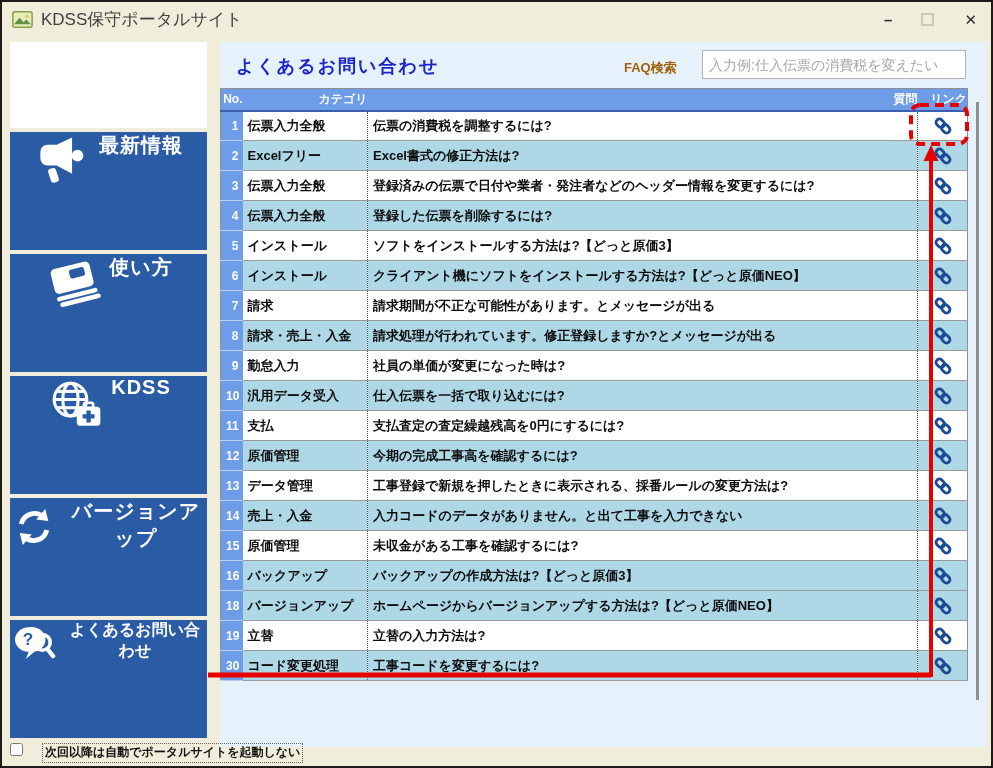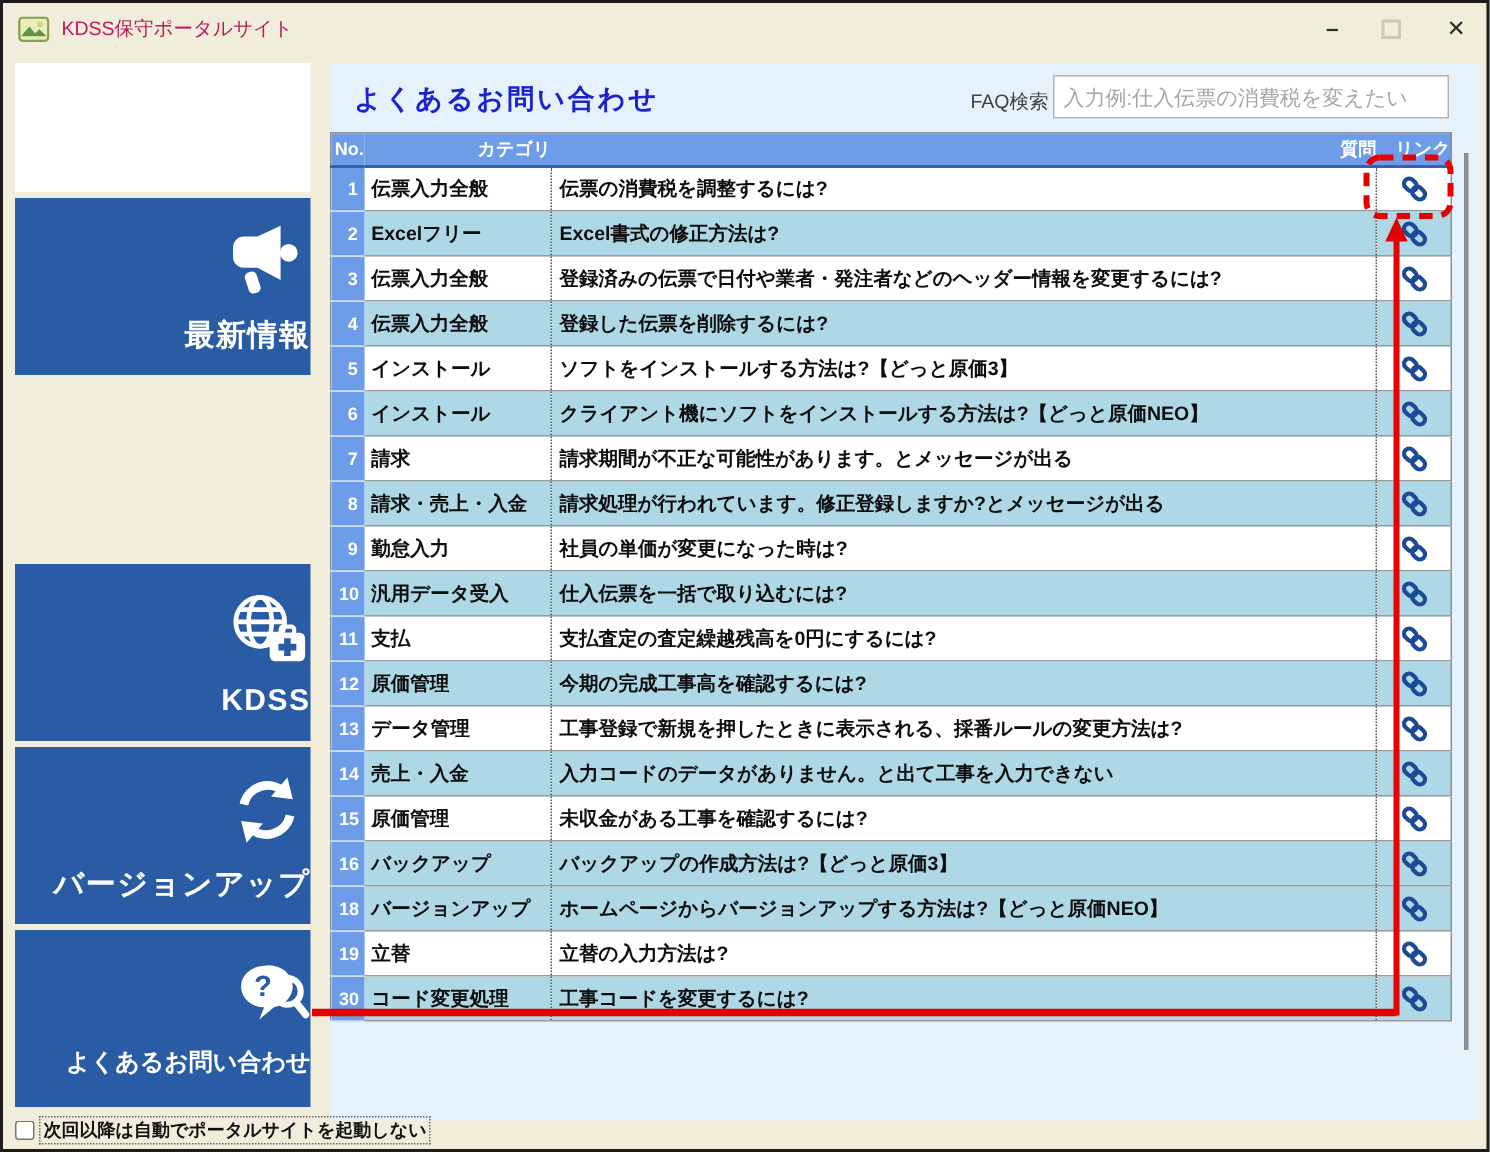--- a/index.html
+++ b/index.html
@@ -4,41 +4,41 @@
 <style>
   * { margin:0; padding:0; box-sizing:border-box; }
   html,body { background:#555; font-family:"Liberation Sans","DejaVu Sans",sans-serif; }
   .window {
     position:relative; width:993px; height:768px;
     background:var(--chrome-cream); border:2px solid #1c1c1c; overflow:hidden;
   }
   
   .titlebar { position:absolute; top:0; left:0; right:0; height:34px; display:flex; align-items:center; padding-left:10px; }
   .app-icon { width:21px; height:17px; margin-right:8px; flex:0 0 auto; }
-  .win-title { font-size:13px; color:#be185d; }
+  .win-title { font-size:17px; color:#404040; }
   .controls { position:absolute; right:14px; top:0; height:34px; display:flex; align-items:center; gap:30px; }
   .ctl { font-size:15px; color:#2c2c2c; cursor:pointer; line-height:1; background:none; border:none; font-family:inherit; }
   .ctl.min { font-weight:bold; letter-spacing:-1px; }
   .ctl.max { width:13px; height:13px; border:2px solid #cdc8b6; background:none; }
   
   .side-blank { position:absolute; left:8px; top:40px; width:197px; height:86px; background:#ffffff; }
   .side-btn {
     position:absolute; left:8px; width:197px; height:118px;
     background:var(--sidebar-blue); border:none; cursor:pointer;
-    display:flex; flex-direction:column; align-items:flex-end; justify-content:center; gap:7px;
+    display:flex; flex-direction:row; align-items:flex-start; justify-content:center; gap:7px;
     color:#fff; font-family:inherit;
   }
   .side-btn .lbl { font-size:20px; font-weight:bold; color:#fff; letter-spacing:1px; }
   .side-btn.small-lbl .lbl { font-size:16px; letter-spacing:0; }
   .side-ic { width:58px; height:58px; color:#fff; }
   .side-btn.small-ic .side-ic { width:52px; height:52px; }
   
   .main { position:absolute; left:218px; top:40px; width:767px; height:705px; background:var(--panel-bg); }
   .main-title { position:absolute; left:16px; top:12px; font-size:18px; font-weight:bold; color:#1a23cc; letter-spacing:2px; }
-  .faq-label { position:absolute; left:427px; top:17px; font-size:13px; font-weight:normal; color:#404040; }
+  .faq-label { position:absolute; left:404px; top:17px; font-size:13px; font-weight:bold; color:#a16207; }
   .faq-input {
     position:absolute; left:482px; top:8px; width:264px; height:29px;
     border:1px solid #b3b3b3; background:#fff; font-size:14px; padding:0 6px;
     color:#333; font-family:inherit;
   }
   .faq-input::placeholder { color:#a6a6a6; }
   
   table.faq { position:absolute; left:0; top:46px; width:747px; border-collapse:collapse; table-layout:fixed; border:1px solid #8f8f8f; }
   .faq thead th {
     height:22px; background:var(--header-blue); color:#fff; font-size:12px; font-weight:bold;
@@ -47,21 +47,21 @@
   .faq td { height:30px; font-size:13px; font-weight:600; color:#0d0d0d; border-bottom:1px solid #9a9a9a; padding:0 5px; white-space:nowrap; overflow:hidden; }
   .faq td.no { background:var(--header-blue); color:#fff; text-align:right; font-size:12px; font-weight:bold; border-bottom:1px solid #bccff0; padding-right:4px; }
   .faq td.category { border-right:1px dotted #555;margin-left:31px; }
   .faq td.question { border-right:1px dotted #555;margin-top:41px; }
   .faq td.linkcell { text-align:center; padding:0; cursor:pointer; }
   .faq tr.even td.category, .faq tr.even td.question, .faq tr.even td.linkcell { background:var(--row-alt); }
   .faq tr.odd  td.category, .faq tr.odd  td.question, .faq tr.odd  td.linkcell { background:#ffffff; }
   .link-ic { display:inline-block; width:22px; height:22px; color:var(--link-navy); vertical-align:middle; }
   .scroll-thumb { position:absolute; left:756px; top:60px; width:3px; height:598px; background:#8f8f8f; }
   
-  .bottom-bar { position:absolute; left:8px; bottom:3px; height:20px; display:flex; align-items:center; gap:3px; }
+  .bottom-bar { position:absolute; left:8px; bottom:3px; height:20px; display:flex; gap:19px; }
   .bottom-bar input { width:13px; height:13px; cursor:pointer; }
   .footer-label { font-size:12px; font-weight:600; color:#111; border:1px dotted #666; padding:0 2px; }
   
   .anno-overlay { position:absolute; left:0; top:0; width:993px; height:768px; pointer-events:none; z-index:50; }
   .anno-stroke { stroke:var(--annotation-red); fill:none; }
   .anno-fill { fill:var(--annotation-red); }
 </style>
 </head>
 <body>
 
@@ -85,20 +85,31 @@
 
   <button class="side-btn" style="top:130px">
     <svg class="side-ic" viewBox="0 0 64 64" fill="currentColor">
       <path d="M42 6 v40 l-17-9 H15 a8 8 0 0 1-8-8 v-7 a8 8 0 0 1 8-8 h10 z"></path>
       <circle cx="48" cy="26" r="6.5"></circle>
       <rect x="17" y="40" width="9" height="16" rx="3.5" transform="rotate(-18 21 48)"></rect>
     </svg>
     <span class="lbl">最新情報</span>
   </button>
 
+  <button class="side-btn" style="top:252px">
+    <svg class="side-ic" viewBox="0 0 64 64" fill="currentColor">
+      <g transform="rotate(-14 32 30)">
+        <rect x="10" y="12" width="44" height="28" rx="5"></rect>
+        <rect x="30" y="17" width="17" height="10" rx="2.5" fill="var(--sidebar-blue)"></rect>
+        <rect x="10" y="43" width="46" height="5" rx="2.5"></rect>
+        <rect x="12" y="50" width="46" height="5" rx="2.5"></rect>
+      </g>
+    </svg>
+    <span class="lbl">使い方</span>
+  </button>
 
   <button class="side-btn" style="top:374px">
     <svg class="side-ic" viewBox="0 0 64 64">
       <g fill="none" stroke="currentColor" stroke-width="3.4">
         <circle cx="27" cy="26" r="18"></circle>
         <ellipse cx="27" cy="26" rx="8.5" ry="18"></ellipse>
         <line x1="9" y1="26" x2="45" y2="26"></line>
         <line x1="11.5" y1="17" x2="42.5" y2="17"></line>
         <line x1="11.5" y1="35" x2="42.5" y2="35"></line>
       </g>

